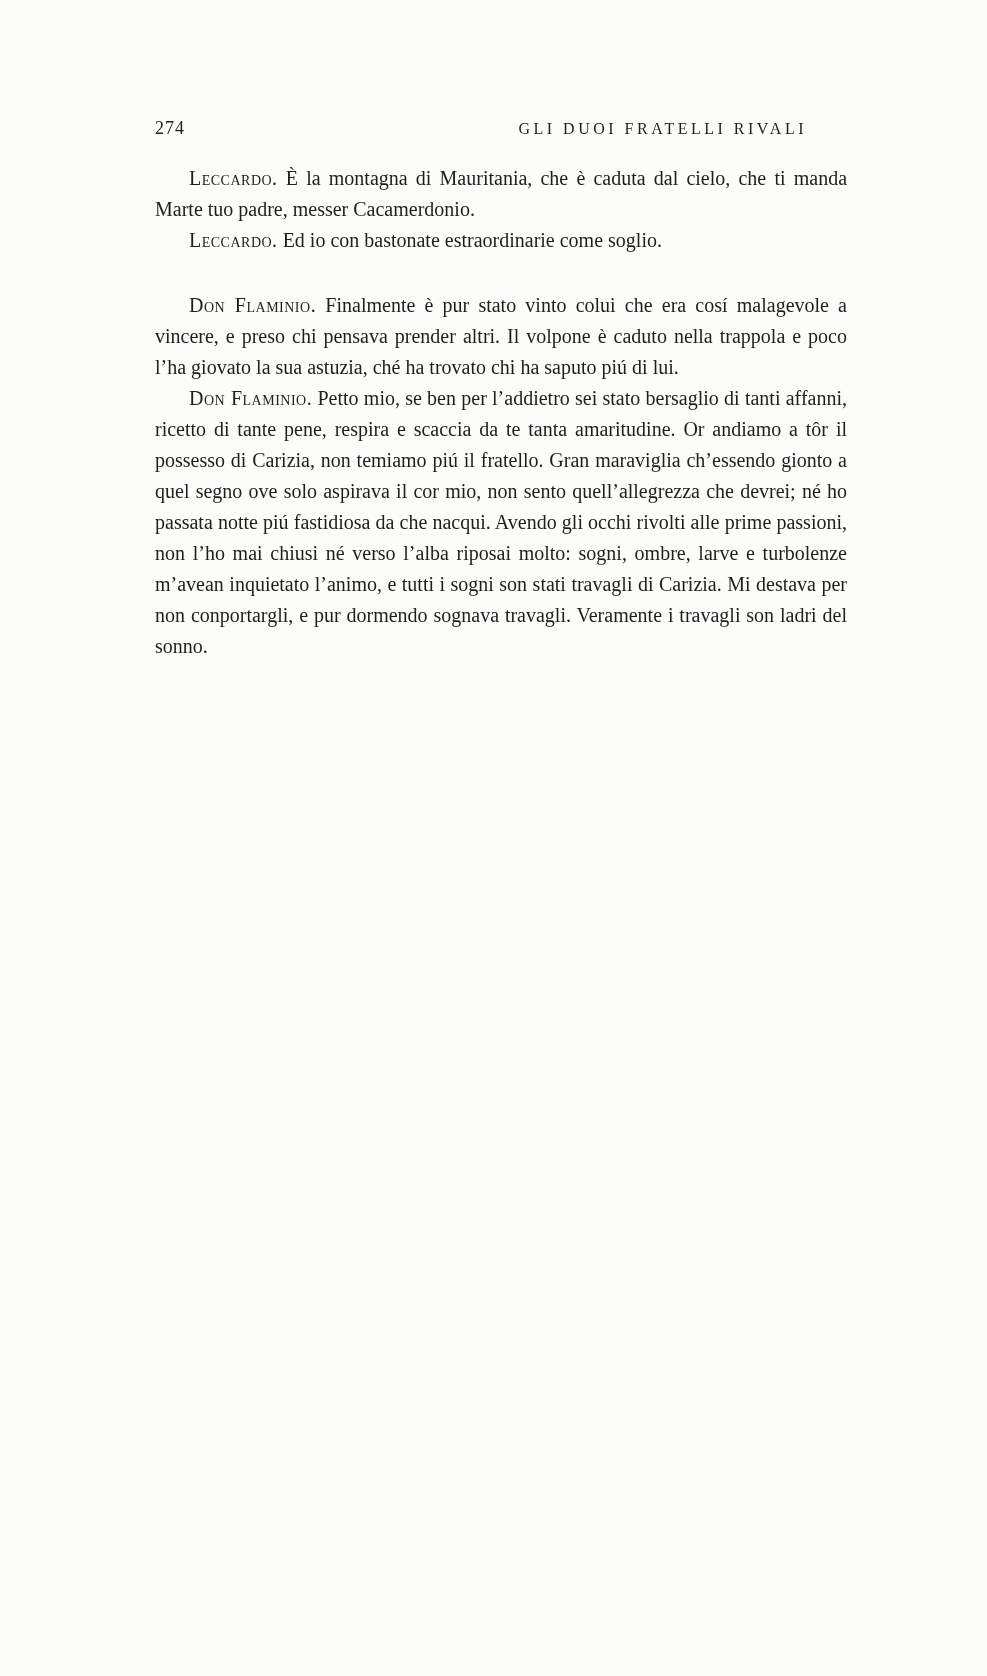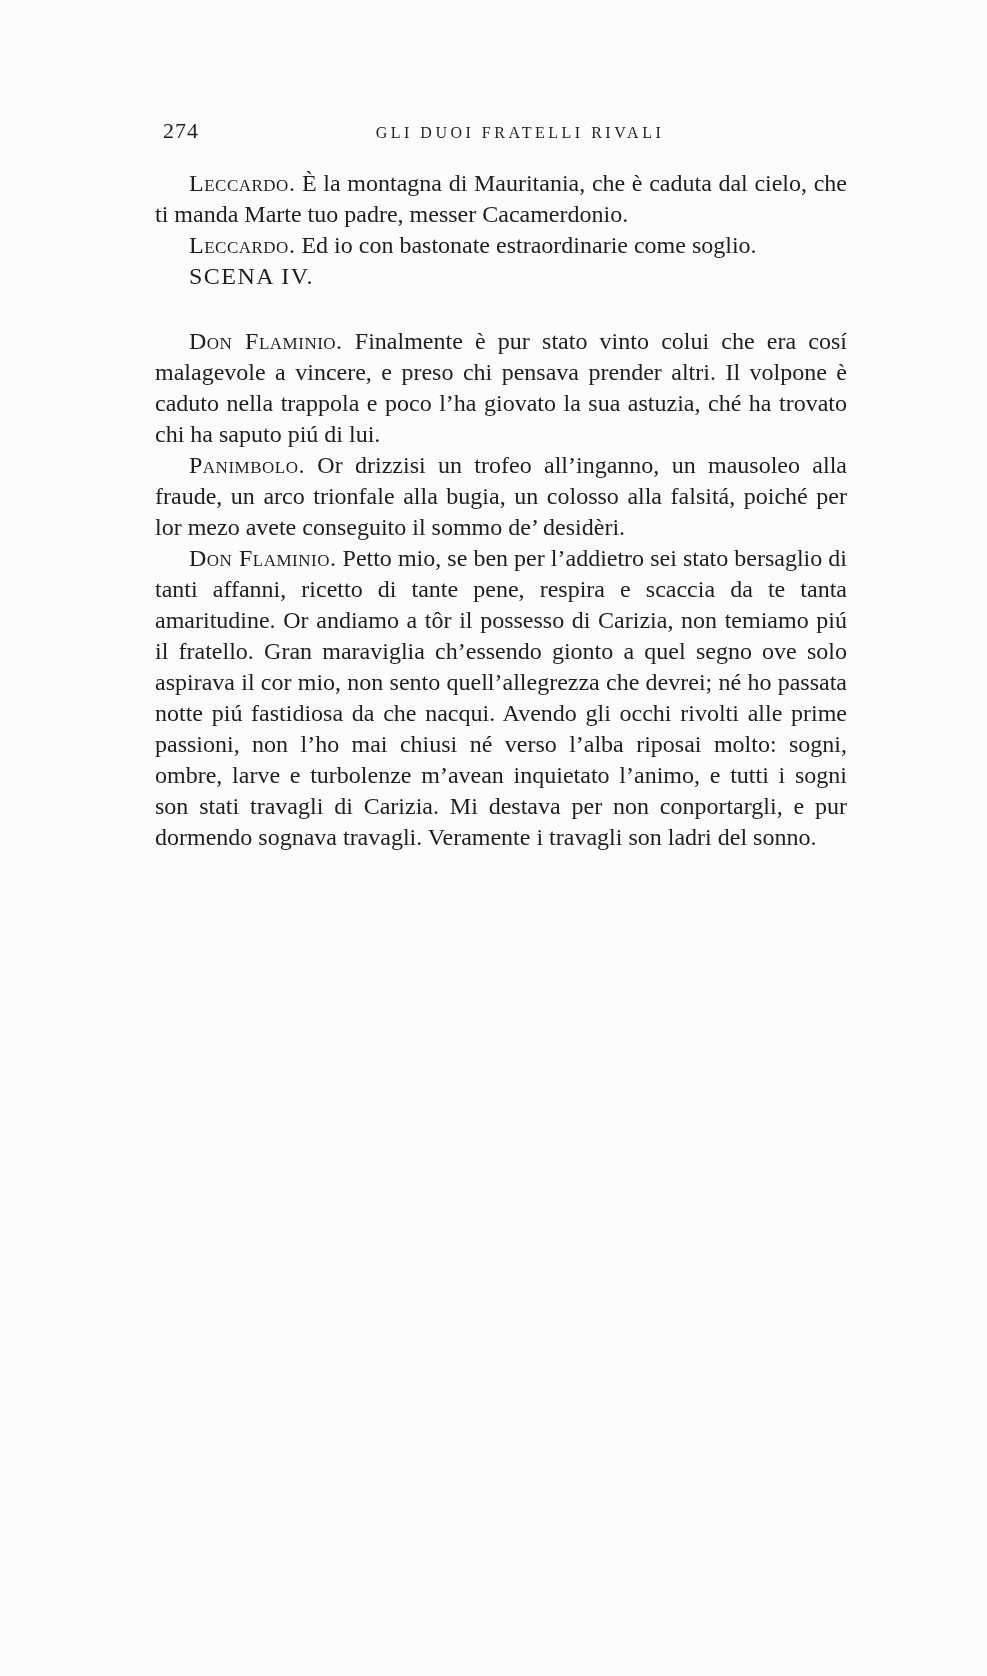--- a/index.html
+++ b/index.html
@@ -22,37 +22,36 @@
   }
   .text-block {
     width: 692px;
   }
   .header-row {
     display: flex;
     align-items: baseline;
     margin-bottom: 24px;
   }
   .page-number {
-    font-size: 22px;
+    font-size: 18px;
     letter-spacing: 1px;
     width: 110px;
     flex: 0 0 auto;
-    margin-left: 8px;
   }
   .running-title {
     flex: 1 1 auto;
-    text-align: center;
+    text-align: right;
     font-size: 16px;
     letter-spacing: 3.5px;
     transform: translateX(-40px);
     white-space: nowrap;
   }
   p.dialogue {
     margin: 0;
-    font-size: 24px;
+    font-size: 20px;
     line-height: 31px;
     text-align: justify;
     text-indent: 34px;
   }
   .speaker {
     font-variant: small-caps;
     letter-spacing: 0.5px;
   }
   .scene-heading {
     margin: 36px 0 0 0;
@@ -86,30 +85,25 @@
 
     <p class="dialogue">
       <span class="speaker">Leccardo.</span>
       <span class="speech">È la montagna di Mauritania, che è caduta dal cielo, che ti manda Marte tuo padre, messer Cacamerdonio.</span>
     </p>
     <p class="dialogue">
       <span class="speaker">Leccardo.</span>
       <span class="speech">Ed io con bastonate estraordinarie come soglio.</span>
     </p>
 
-    <p class="dialogue scene-heading">SCENA IV.</p>
     <div class="scene-body-gap"></div>
 
     <p class="dialogue">
       <span class="speaker">Don Flaminio.</span>
       <span class="speech">Finalmente è pur stato vinto colui che era cosí malagevole a vincere, e preso chi pensava prender altri. Il volpone è caduto nella trappola e poco l’ha giovato la sua astuzia, ché ha trovato chi ha saputo piú di lui.</span>
-    </p>
-    <p class="dialogue">
-      <span class="speaker">Panimbolo.</span>
-      <span class="speech">Or drizzisi un trofeo all’inganno, un mausoleo alla fraude, un arco trionfale alla bugia, un colosso alla falsitá, poiché per lor mezo avete conseguito il sommo de’ desidèri.</span>
     </p>
     <p class="dialogue">
       <span class="speaker">Don Flaminio.</span>
       <span class="speech">Petto mio, se ben per l’addietro sei stato bersaglio di tanti affanni, ricetto di tante pene, respira e scaccia da te tanta amaritudine. Or andiamo a tôr il possesso di Carizia, non temiamo piú il fratello. Gran maraviglia ch’essendo gionto a quel segno ove solo aspirava il cor mio, non sento quell’allegrezza che devrei; né ho passata notte piú fastidiosa da che nacqui. Avendo gli occhi rivolti alle prime passioni, non l’ho mai chiusi né verso l’alba riposai molto: sogni, ombre, larve e turbolenze m’avean inquietato l’animo, e tutti i sogni son stati travagli di Carizia. Mi destava per non conportargli, e pur dormendo sognava travagli. Veramente i travagli son ladri del sonno.</span>
     </p>
 
   </div>
 </div>
 
 </body></html>

